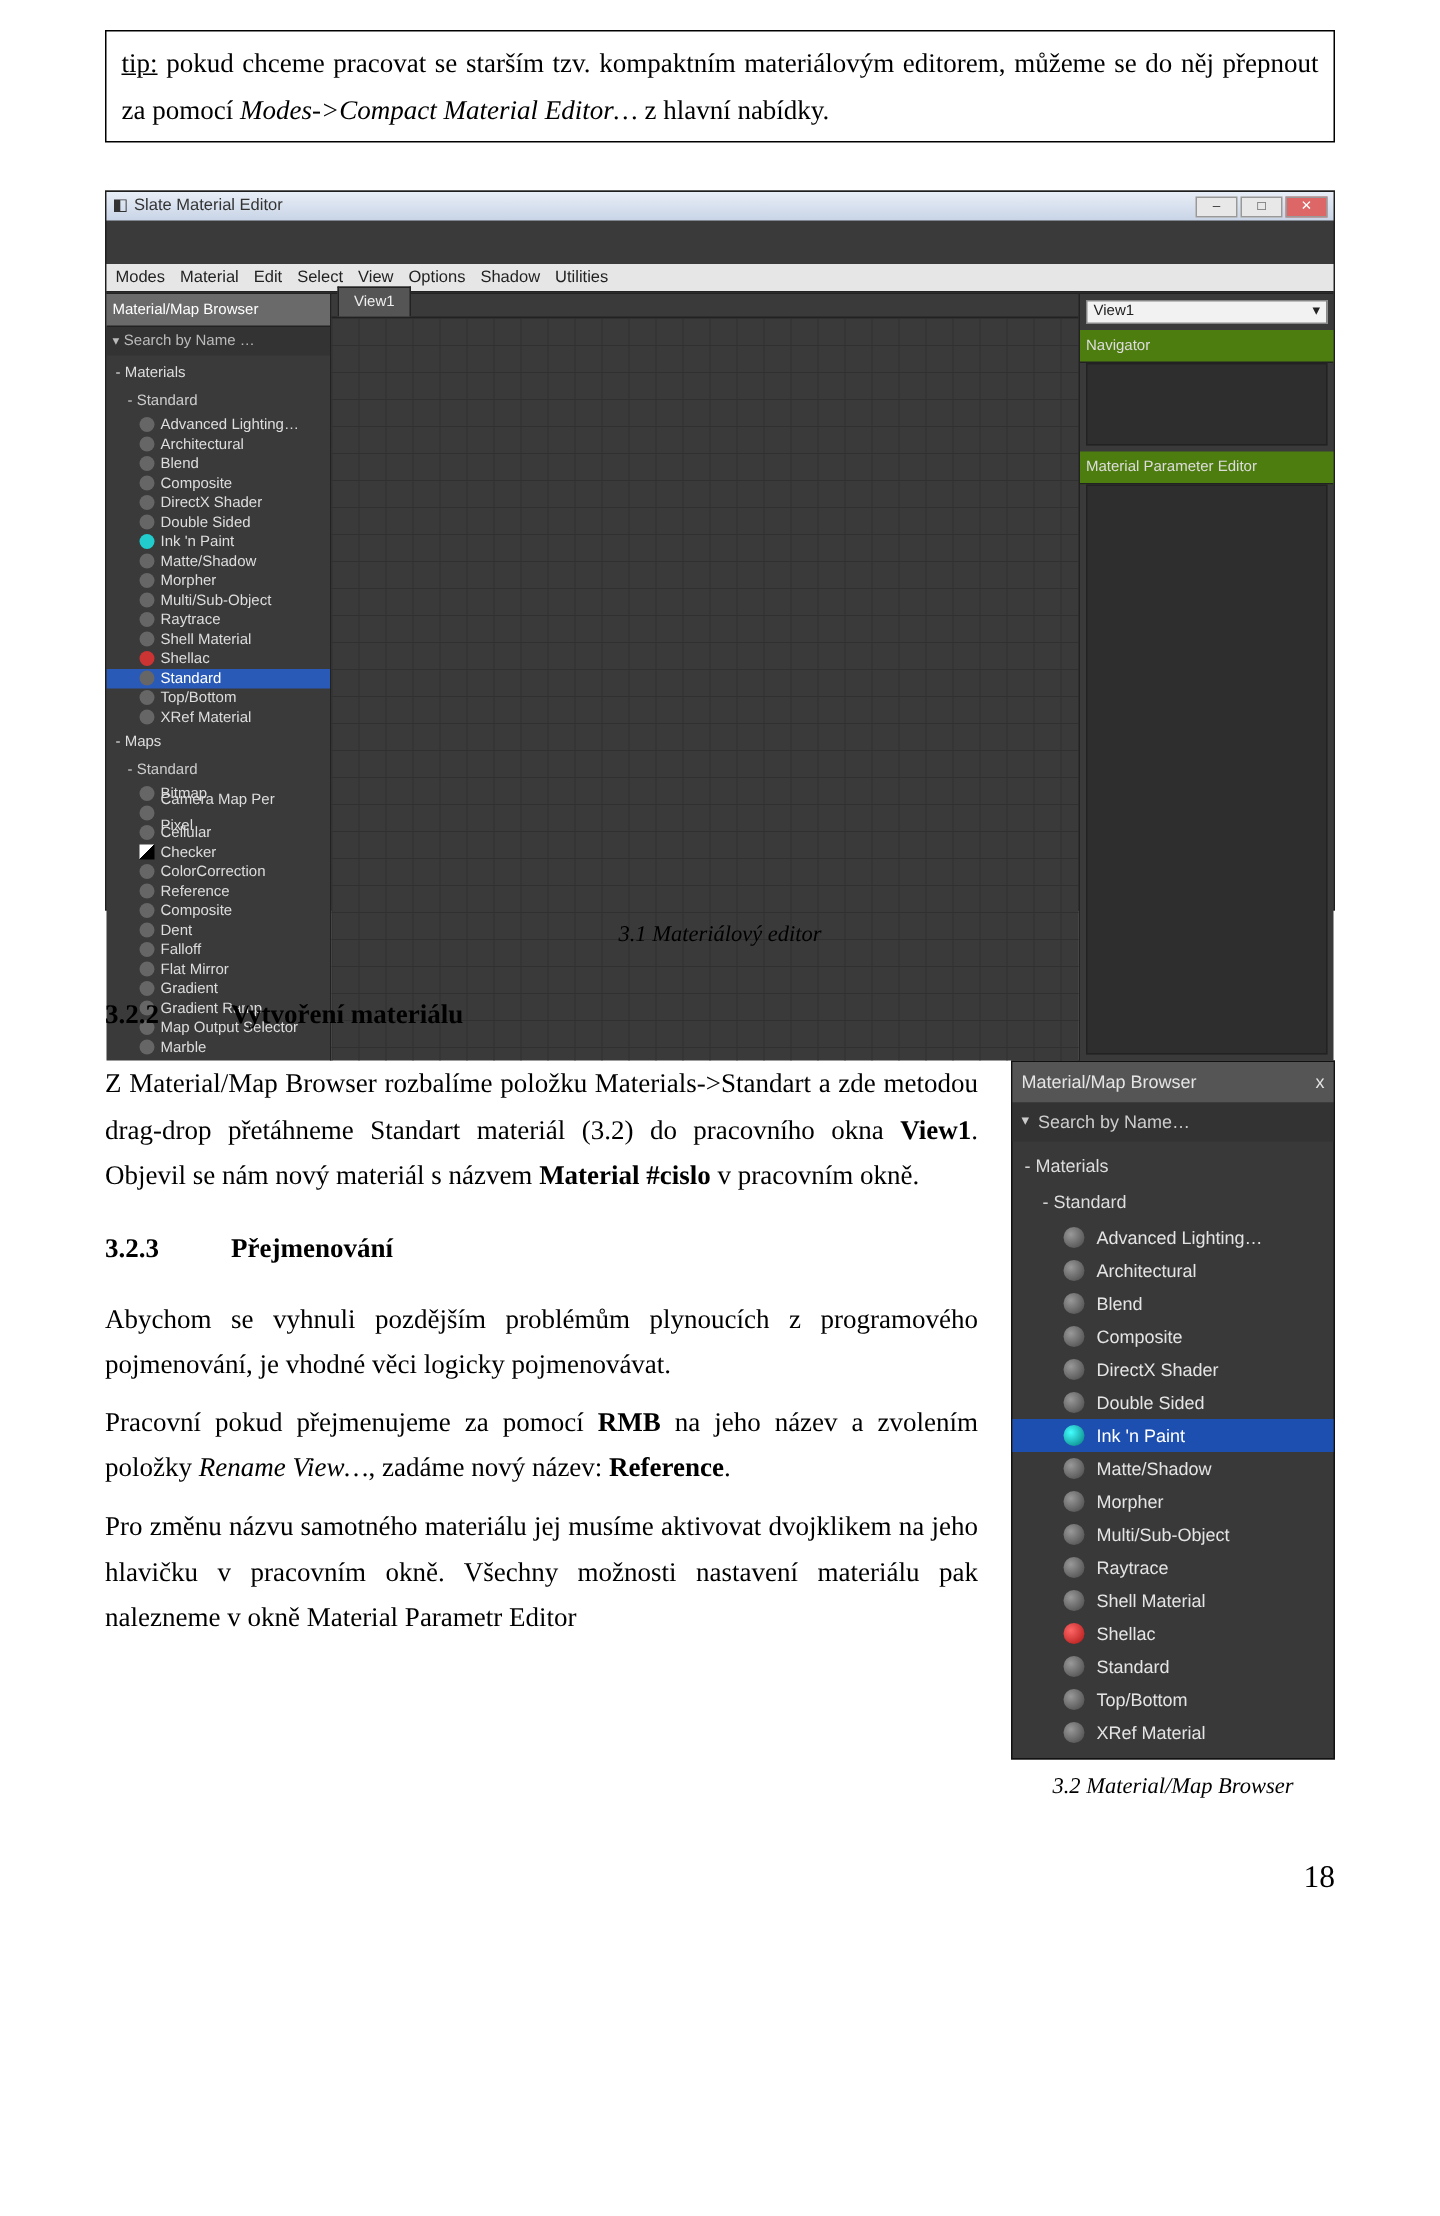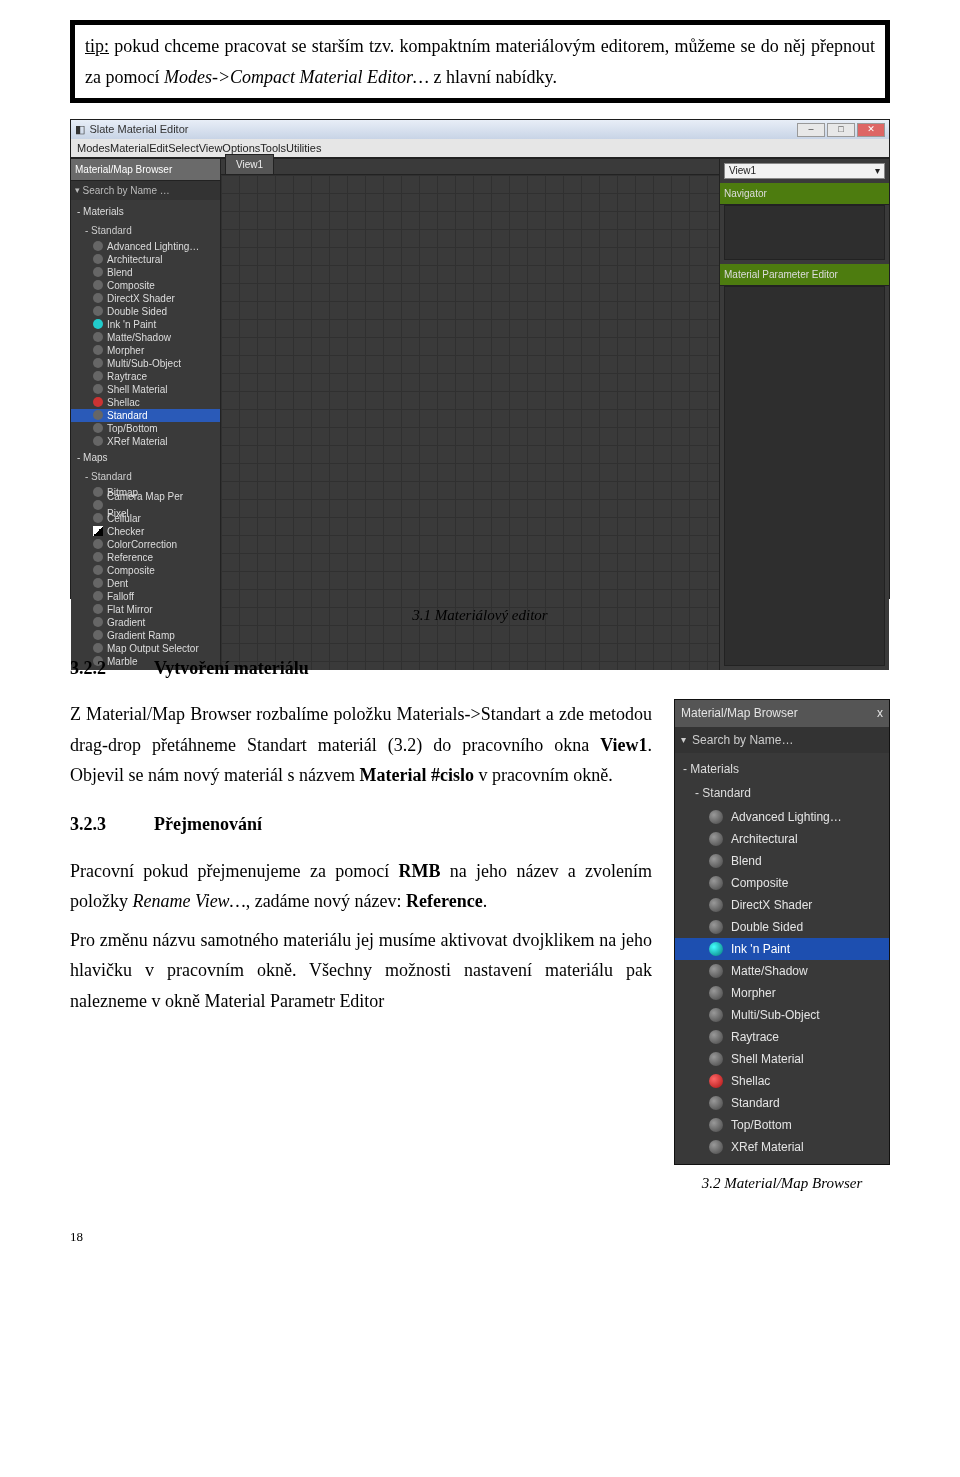--- a/index.html
+++ b/index.html
@@ -6,23 +6,23 @@
   body {
     font-family: "Times New Roman", Times, serif;
     font-size: 18px;
     color: #000;
     background: #fff;
     width: 960px;
     padding: 20px 70px 40px 70px;
     line-height: 1.7;
   }
   .tip-box {
-    border: 5px solid #000000;
+    border: 1px solid #000000;
     padding: 6px 10px;
-    margin-bottom: 16px;
+    margin-bottom: 32px;
     text-align: justify;
   }
   .underline { text-decoration: underline; }
   .italic { font-style: italic; }
   .bold { font-weight: bold; }
 
   
   .slate-editor {
     width: 820px;
     height: 480px;
@@ -54,21 +54,23 @@
     background: #e8e8e8; font-size: 9px;
   }
   .win-btn.close { background: #d66; color:#fff; }
   .menubar {
     height: 18px;
     background: #e6e6e6;
     color: #222;
     display: flex;
     align-items: center;
     padding: 0 6px;
+    gap: 10px;
     font-size: 11px;
+    margin-top: 29px;
   }
   .toolbar {
     height: 22px;
     background: #4a4a4a;
     border-top: 1px solid #222;
     border-bottom: 1px solid #222;
   }
   .editor-body { flex: 1; display: flex; }
   .browser-col {
     width: 150px;
@@ -196,21 +198,21 @@
   }
   .mmb-item .swatch {
     width:14px; height:14px; border-radius:50%;
     background:radial-gradient(circle at 35% 35%, #999, #444);
     flex:none;
   }
   .mmb-item.sel { background:#1d4fb0; color:#fff; }
   .mmb-item .swatch.cyan { background:radial-gradient(circle at 35% 35%, #4ff, #077); }
   .mmb-item .swatch.red { background:radial-gradient(circle at 35% 35%, #f66, #a11); }
 
-  .page-num { margin-top:30px; font-size:13px; }
+  .page-num { text-align:right; margin-top:30px; font-size:21px; }
 </style>
 </head>
 <body>
 
 <div class="tip-box">
   <span class="underline">tip:</span><span> pokud chceme pracovat se starším tzv. kompaktním materiálovým editorem, můžeme se do něj přepnout za pomocí </span><span class="italic">Modes-&gt;Compact Material Editor…</span><span>  z  hlavní nabídky.</span>
 </div>
 
 <div class="slate-editor">
   <div class="win-titlebar">
@@ -221,21 +223,21 @@
     <span class="win-btn">□</span>
     <span class="win-btn close">✕</span>
   </div>
   <div class="menubar">
     <span>Modes</span>
     <span>Material</span>
     <span>Edit</span>
     <span>Select</span>
     <span>View</span>
     <span>Options</span>
-    <span>Tools</span>
+    <span>Shadow</span>
     <span>Utilities</span>
   </div>
   <div class="toolbar"></div>
   <div class="editor-body">
     <div class="browser-col">
       <div class="panel-header light">Material/Map Browser</div>
       <div class="search-row">
         <span class="chev">▾</span>
         <span>Search by Name …</span>
       </div>
@@ -400,20 +402,21 @@
   <div class="text-col">
     <p>
       Z Material/Map Browser rozbalíme položku Materials-&gt;Standart a zde metodou drag-drop přetáhneme Standart materiál (3.2) do pracovního okna <span class="bold">View1</span>. Objevil se nám nový materiál s názvem <span class="bold">Material #cislo</span> v pracovním okně.
     </p>
 
     <div class="heading-row" style="margin-top:18px;">
       <span>3.2.3</span>
       <span>Přejmenování</span>
     </div>
 
+    <p>Abychom se vyhnuli pozdějším problémům plynoucích z programového pojmenování, je vhodné věci logicky pojmenovávat.</p>
     <p>
       <span>Pracovní pokud přejmenujeme za pomocí </span><span class="bold">RMB</span><span> na jeho název a zvolením položky </span><span class="italic">Rename View…</span><span>, zadáme nový název: </span><span class="bold">Reference</span><span>.</span>
     </p>
     <p> Pro změnu názvu samotného materiálu jej musíme aktivovat dvojklikem na jeho hlavičku v pracovním okně. Všechny možnosti nastavení materiálu pak nalezneme v okně Material Parametr Editor</p>
   </div>
 
   <div>
     <div class="mmb">
       <div class="mmb-title">
         <span>Material/Map Browser</span>

